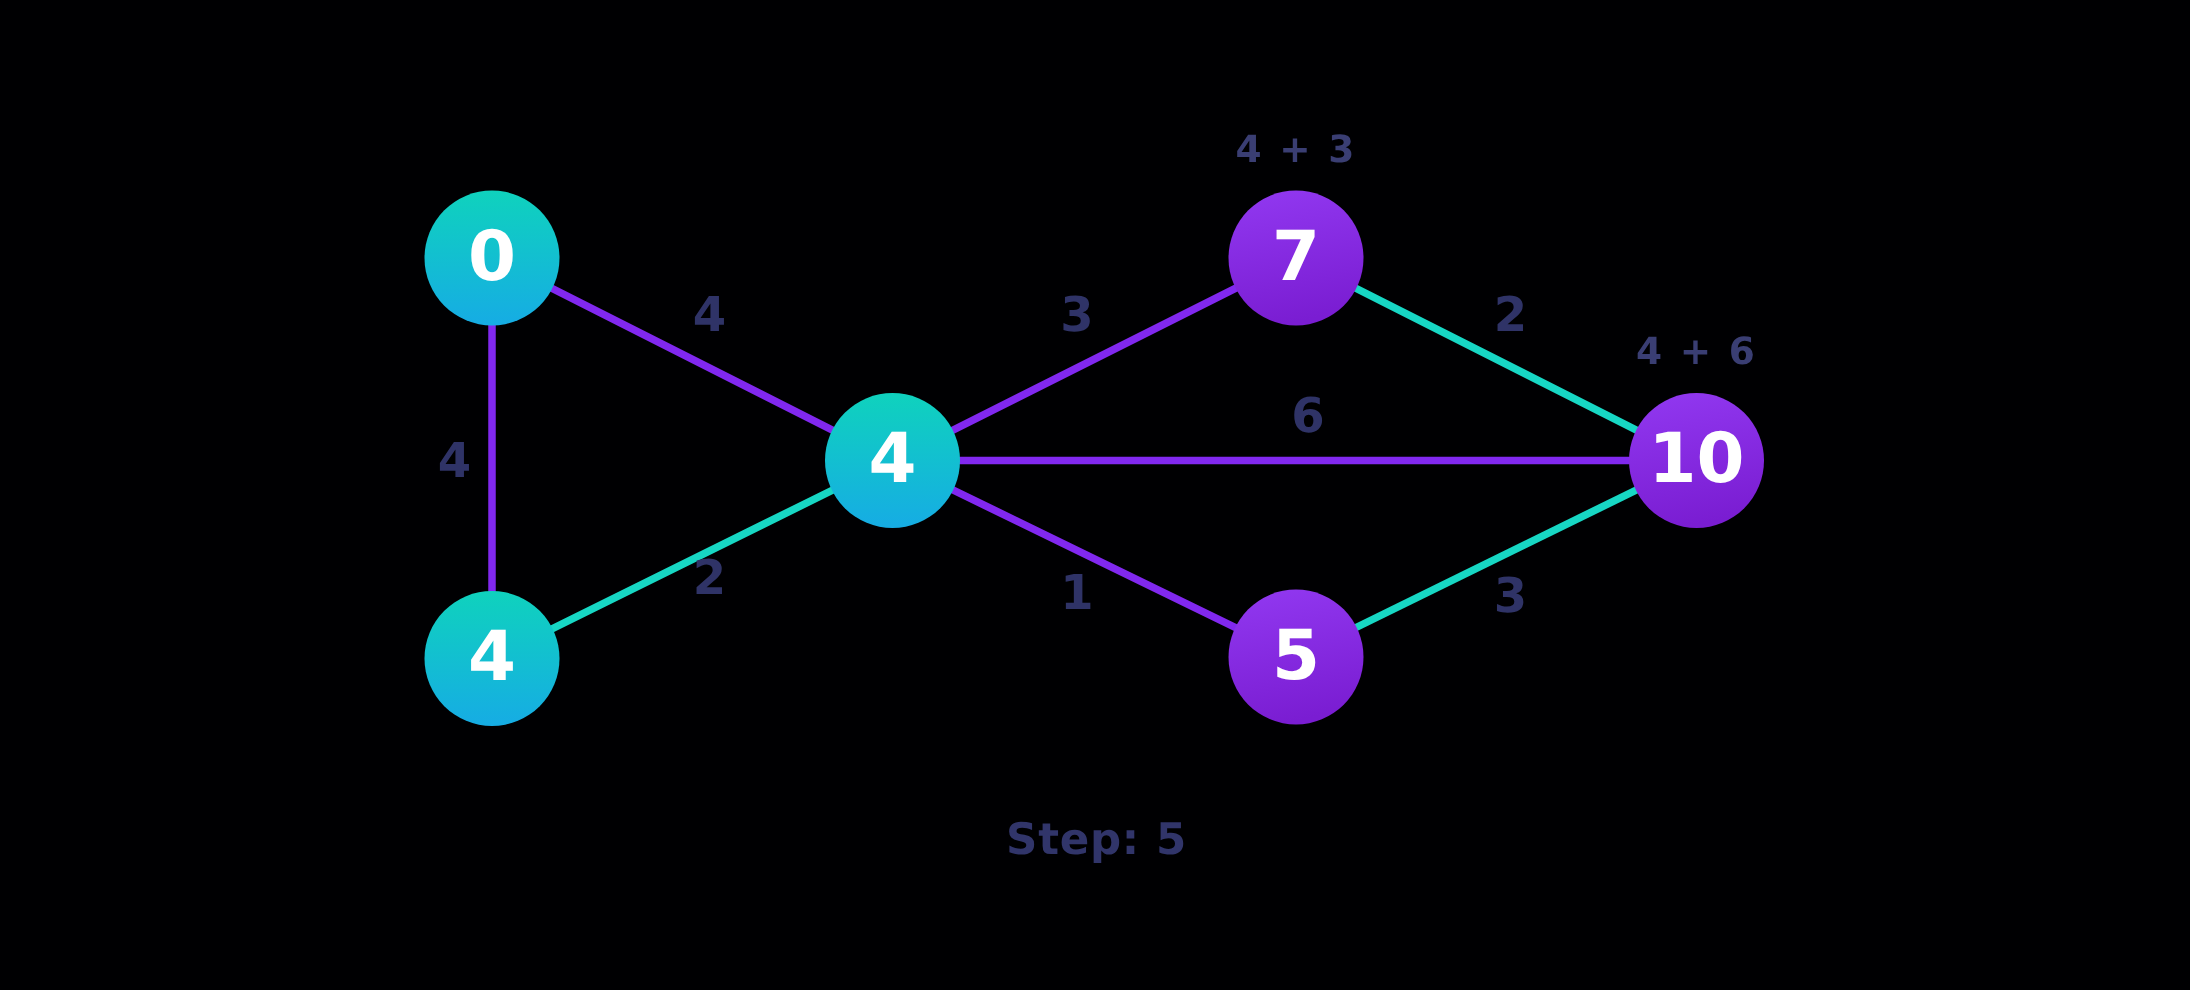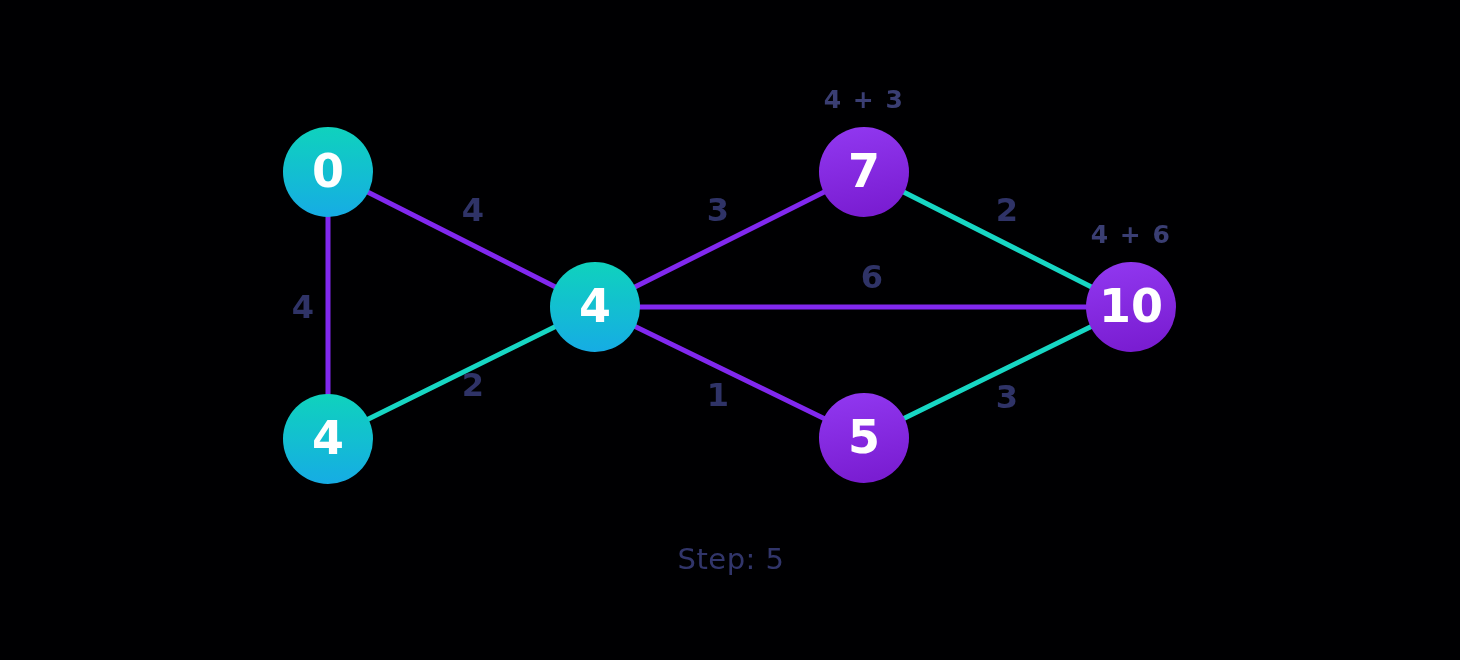--- a/index.html
+++ b/index.html
@@ -20,21 +20,21 @@
     left: 0;
     top: 0;
     display: block;
   }
   .step-indicator {
     position: absolute;
     left: 731px;
     top: 559px;
     transform: translate(-50%, -50%);
     font-size: 29px;
-    font-weight: normal;
+    font-weight: bold;
     color: #31356a;
     letter-spacing: 0.5px;
     white-space: nowrap;
   }
 </style>
 </head>
 <body>
 
 <div class="stage">
   <svg id="graph-svg" width="1460" height="660" viewBox="0 0 1460 660">

